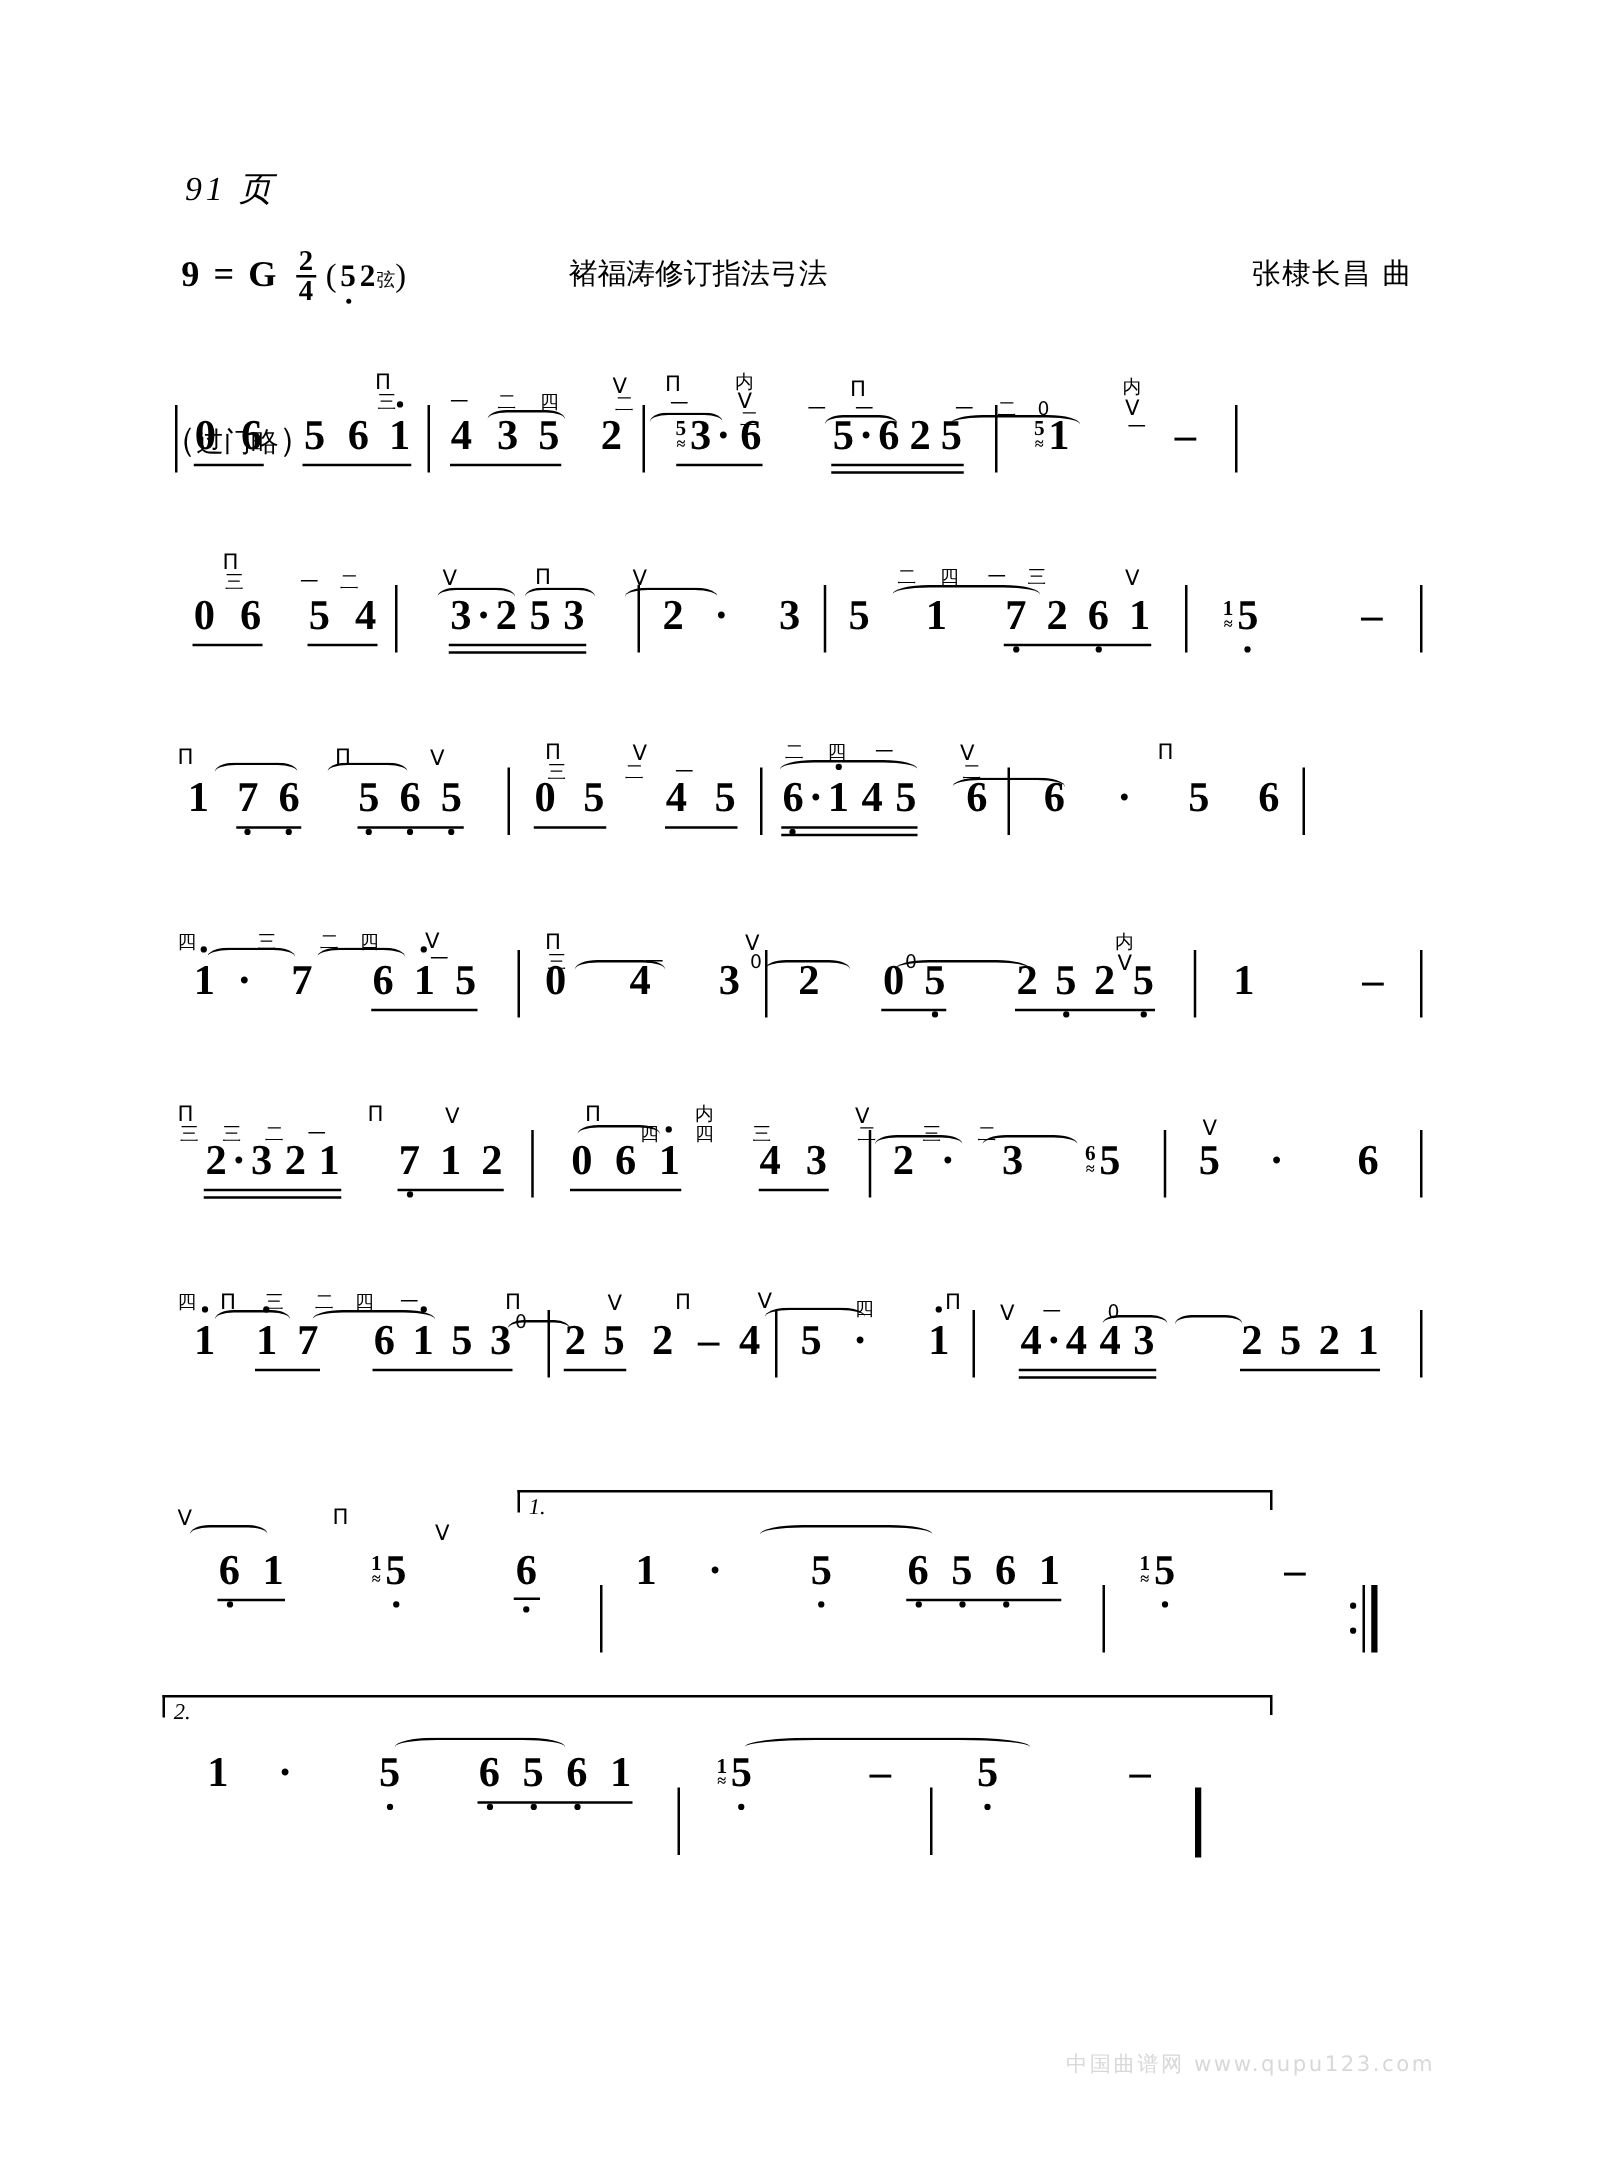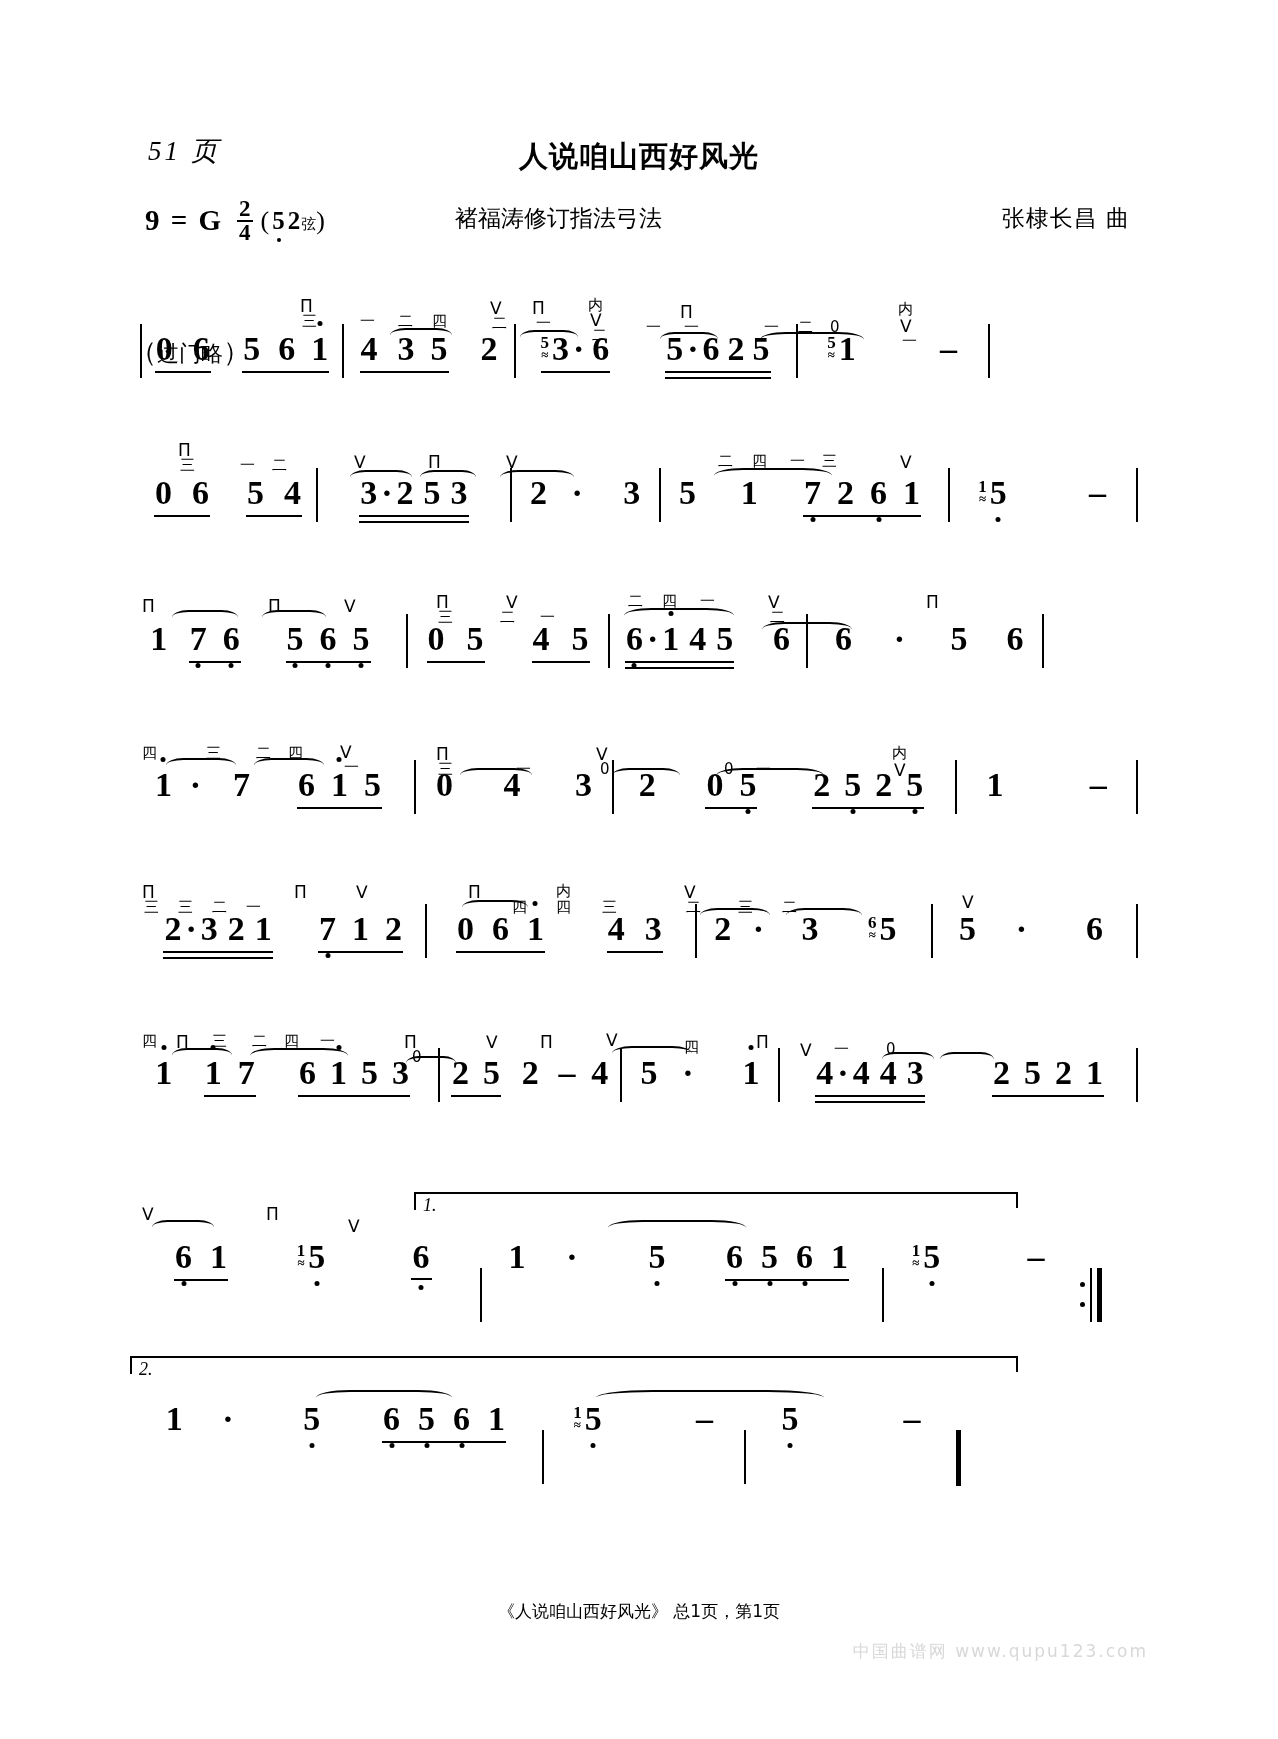--- a/index.html
+++ b/index.html
@@ -311,22 +311,21 @@
     font-size: 17px;
     color: #d8d8d8;
     letter-spacing: 2px;
   }
 </style>
 </head>
 <body>
 
 <div class="page">
 
-  <div class="page-number">51 页</div>
-  <div class="title">人说咱山西好风光</div>
+  <div class="page-number">91 页</div>
 
   <div class="keyline">
     <span class="eq">9 = G</span>
     <span class="frac">
       <span class="num">2</span>
       <span class="den">4</span>
     </span>
     <span class="tuning">
       <span class="paren">(</span>
       <span class="dotnum">5</span>
@@ -905,16 +904,15 @@
       </div>
       <div class="barline" style="margin-top:54px;"></div>
       <div class="measure" style="width:210px; height:120px;">
         <span class="note dot-below" style="margin-top:26px;">5</span>
         <span class="note" style="margin-top:26px; margin-left:46px;">–</span>
       </div>
       <div class="barline thick" style="margin-top:54px;"></div>
     </div>
   </div>
 
-  <div class="footer">《人说咱山西好风光》 总1页，第1页</div>
   <div class="watermark">中国曲谱网 www.qupu123.com</div>
 
 </div>
 
 </body></html>

